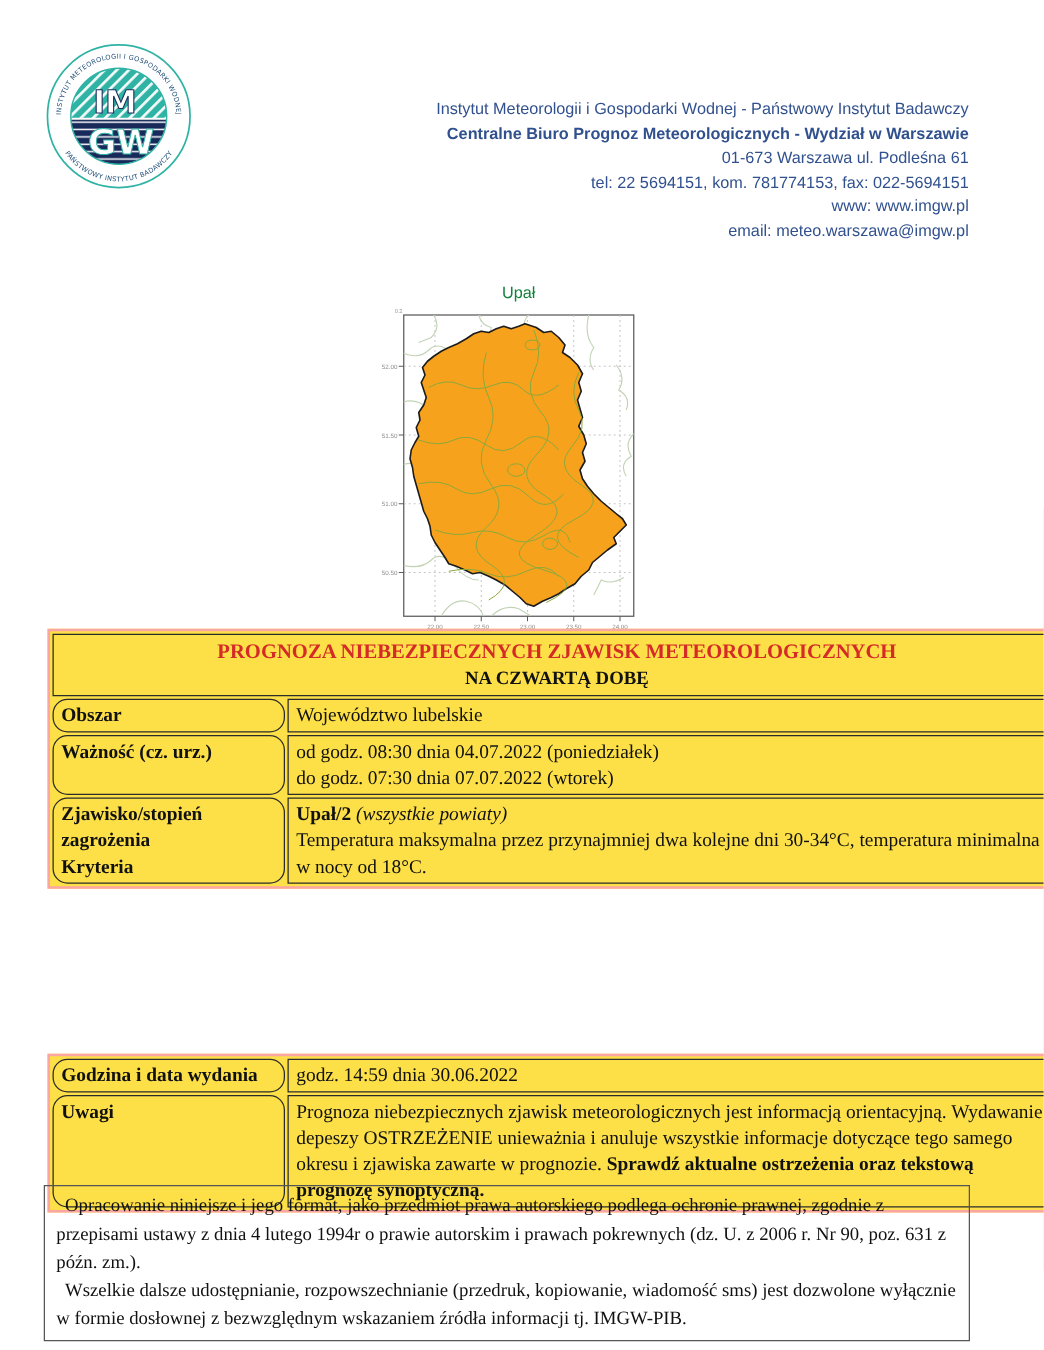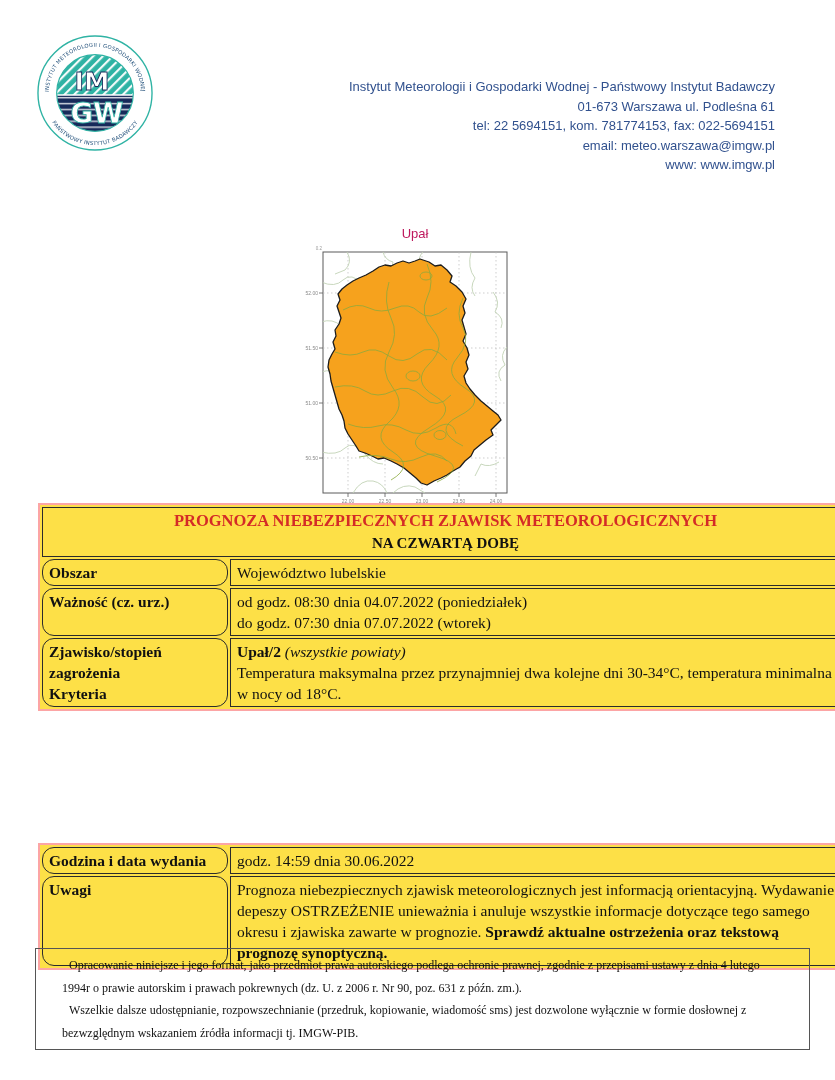--- a/index.html
+++ b/index.html
@@ -13,21 +13,21 @@
   .letterhead{
     position:absolute;top:53px;right:60px;text-align:right;
     font-family:"Liberation Sans",sans-serif;font-size:13px;line-height:19.5px;
     color:#31518e;
     margin-top:24px;
   }
   .letterhead .bold{font-weight:bold;}
   
   .map-title{
     position:absolute;left:323px;top:226px;width:184px;text-align:center;
-    font-family:"Liberation Sans",sans-serif;font-size:13px;color:#be185d;
+    font-family:"Liberation Sans",sans-serif;font-size:13px;color:#15803d;
   }
   .map-svg{position:absolute;left:300px;top:244px;width:230px;height:262px;}
   .map-svg .frame{fill:#ffffff;stroke:#5a5a5a;stroke-width:1;}
   .map-svg .grid{stroke:#b9b9b9;stroke-width:0.7;stroke-dasharray:1.5,2.5;}
   .map-svg .neighbor{stroke:#c2d3b5;stroke-width:0.9;fill:none;}
   .map-svg .region{fill:#F6A21D;stroke:#1c1c1c;stroke-width:1.3;stroke-linejoin:round;}
   .map-svg .county{stroke:#8aa93c;stroke-width:0.8;fill:none;}
   .map-svg .tick{stroke:#5a5a5a;stroke-width:0.8;}
   .map-svg .ticklabel{font-family:"Liberation Sans",sans-serif;font-size:5px;fill:#8a8a8a;}
   .map-svg .corner{font-family:"Liberation Sans",sans-serif;font-size:4.5px;fill:#9a9a9a;}
@@ -45,22 +45,22 @@
   .issue{top:831px;margin-top:12px;}
   .title-cell{text-align:center;padding:3px 4px;}
   .t-red{color:#d42b27;font-weight:bold;font-size:16.5px;line-height:22px;}
   .t-blk{color:#111;font-weight:bold;font-size:15px;line-height:22px;}
   .phen-name{font-weight:bold;font-family:Liberation Serif, serif;}
   .phen-scope{font-style:italic;}
   .uwagi-bold{font-weight:bold;}
   
   .copyright{
     position:absolute;left:35px;top:948px;width:721px;
-    border:1px solid #555;padding:5px 26px;
-    font-family:"Liberation Serif",serif;font-size:12px;line-height:22.5px;color:#111;
+    border:1px solid #555;padding:5px 9px;
+    font-family:"Liberation Serif",serif;font-size:15px;line-height:22.5px;color:#111;
   }
   .copyright p{margin:0;text-indent:7px;}
   
   .logo .ringtext{font-family:"DejaVu Sans",sans-serif;font-size:5.4px;fill:#1f4e79;letter-spacing:0.25px;}
   .logo .im{font-family:"DejaVu Sans",sans-serif;font-size:26px;font-weight:bold;fill:#ffffff;stroke:#172a5a;stroke-width:0.9px;}
   .logo .gw{font-family:"DejaVu Sans",sans-serif;font-size:28px;font-weight:bold;fill:#ffffff;stroke:#2fb3a4;stroke-width:0.8px;}
 </style>
 </head>
 <body>
 
@@ -90,24 +90,25 @@
     </g>
     <circle cx="60" cy="60" r="39" fill="none" stroke="#2fb3a4" stroke-width="1.2"></circle>
     <text class="ringtext"><textPath href="#arcTop" startOffset="50%" text-anchor="middle">INSTYTUT METEOROLOGII I GOSPODARKI WODNEJ</textPath></text>
     <text class="ringtext"><textPath href="#arcBot" startOffset="50%" text-anchor="middle">PAŃSTWOWY INSTYTUT BADAWCZY</textPath></text>
     <text class="im" x="57" y="57" text-anchor="middle">IM</text>
     <text class="gw" x="62" y="91" text-anchor="middle">GW</text>
   </svg>
 
   <div class="letterhead">
     <div>Instytut Meteorologii i Gospodarki Wodnej - Państwowy Instytut Badawczy</div>
+    <div class="bold">Centralne Biuro Prognoz Meteorologicznych - Wydział w Warszawie</div>
     <div>01-673 Warszawa ul. Podleśna 61</div>
     <div>tel: 22 5694151, kom. 781774153, fax: 022-5694151</div>
+    <div>www: www.imgw.pl</div>
     <div>email: meteo.warszawa@imgw.pl</div>
-    <div>www: www.imgw.pl</div>
   </div>
 
   <div class="map-title">Upał</div>
   <svg class="map-svg" viewBox="0 0 230 262">
     <defs>
       <clipPath id="plotclip">
           <rect x="23" y="8" width="184" height="241"></rect>
         </clipPath>
     </defs>
     <rect class="frame" x="23" y="8" width="184" height="241"></rect>

